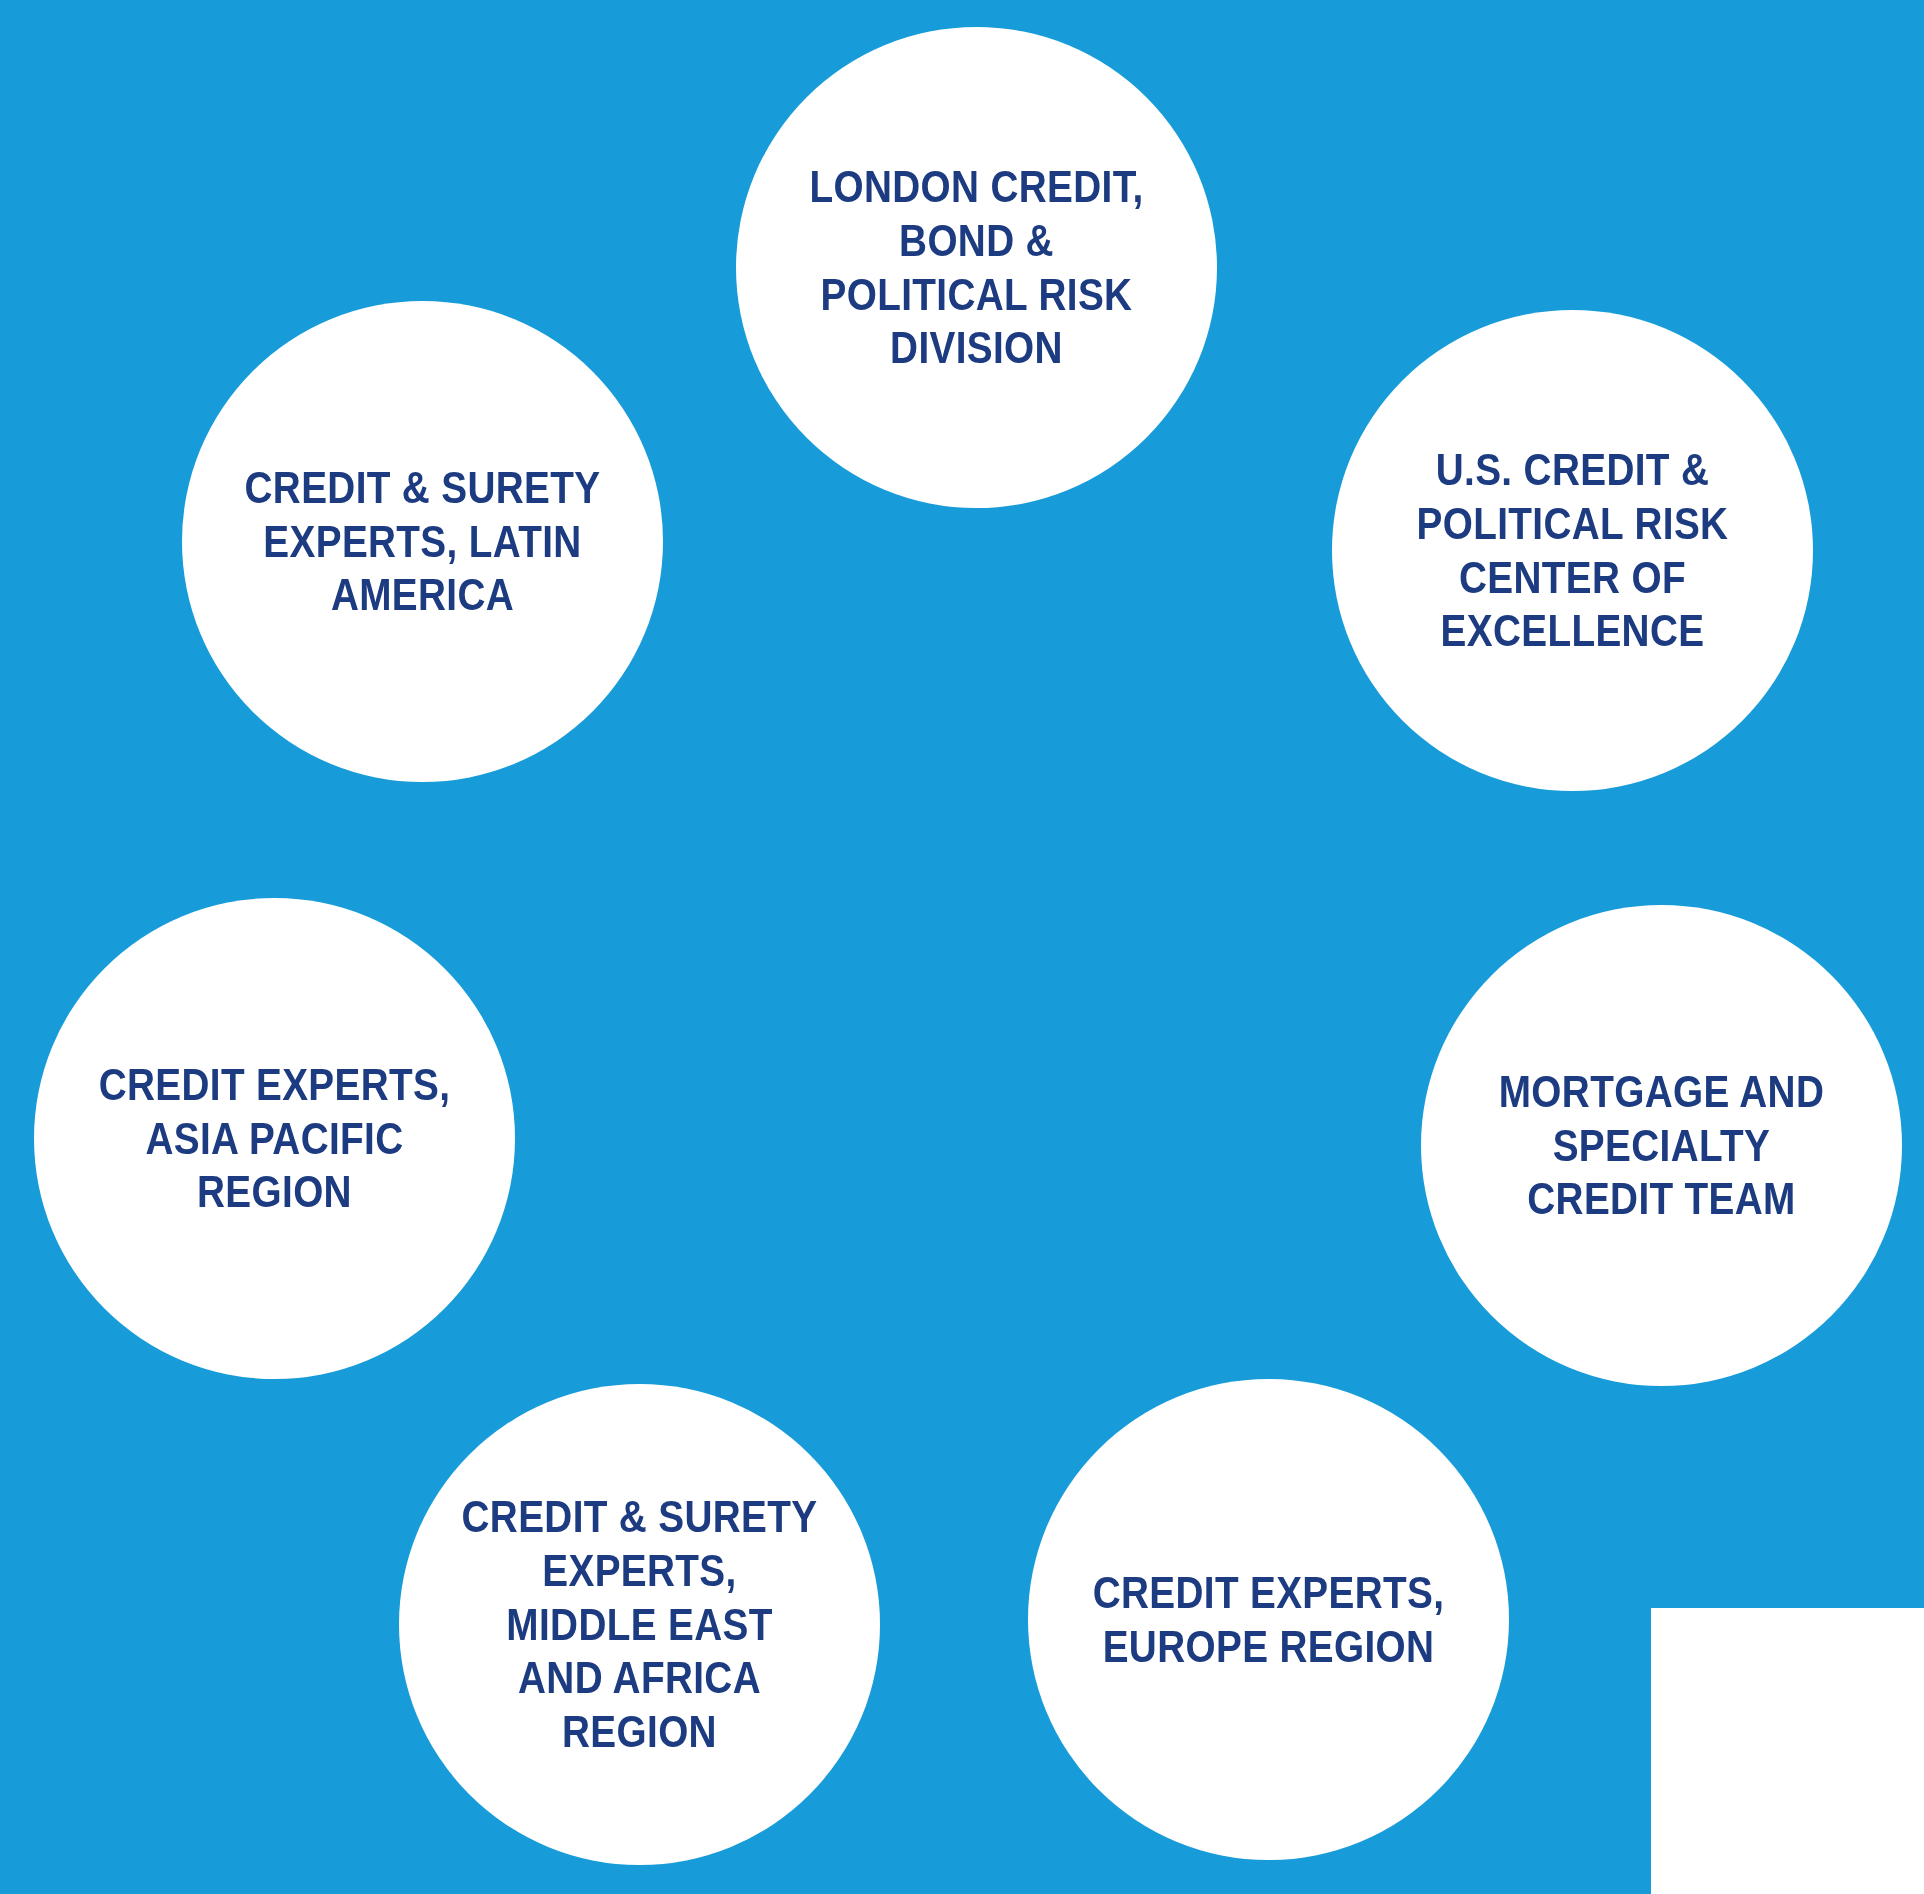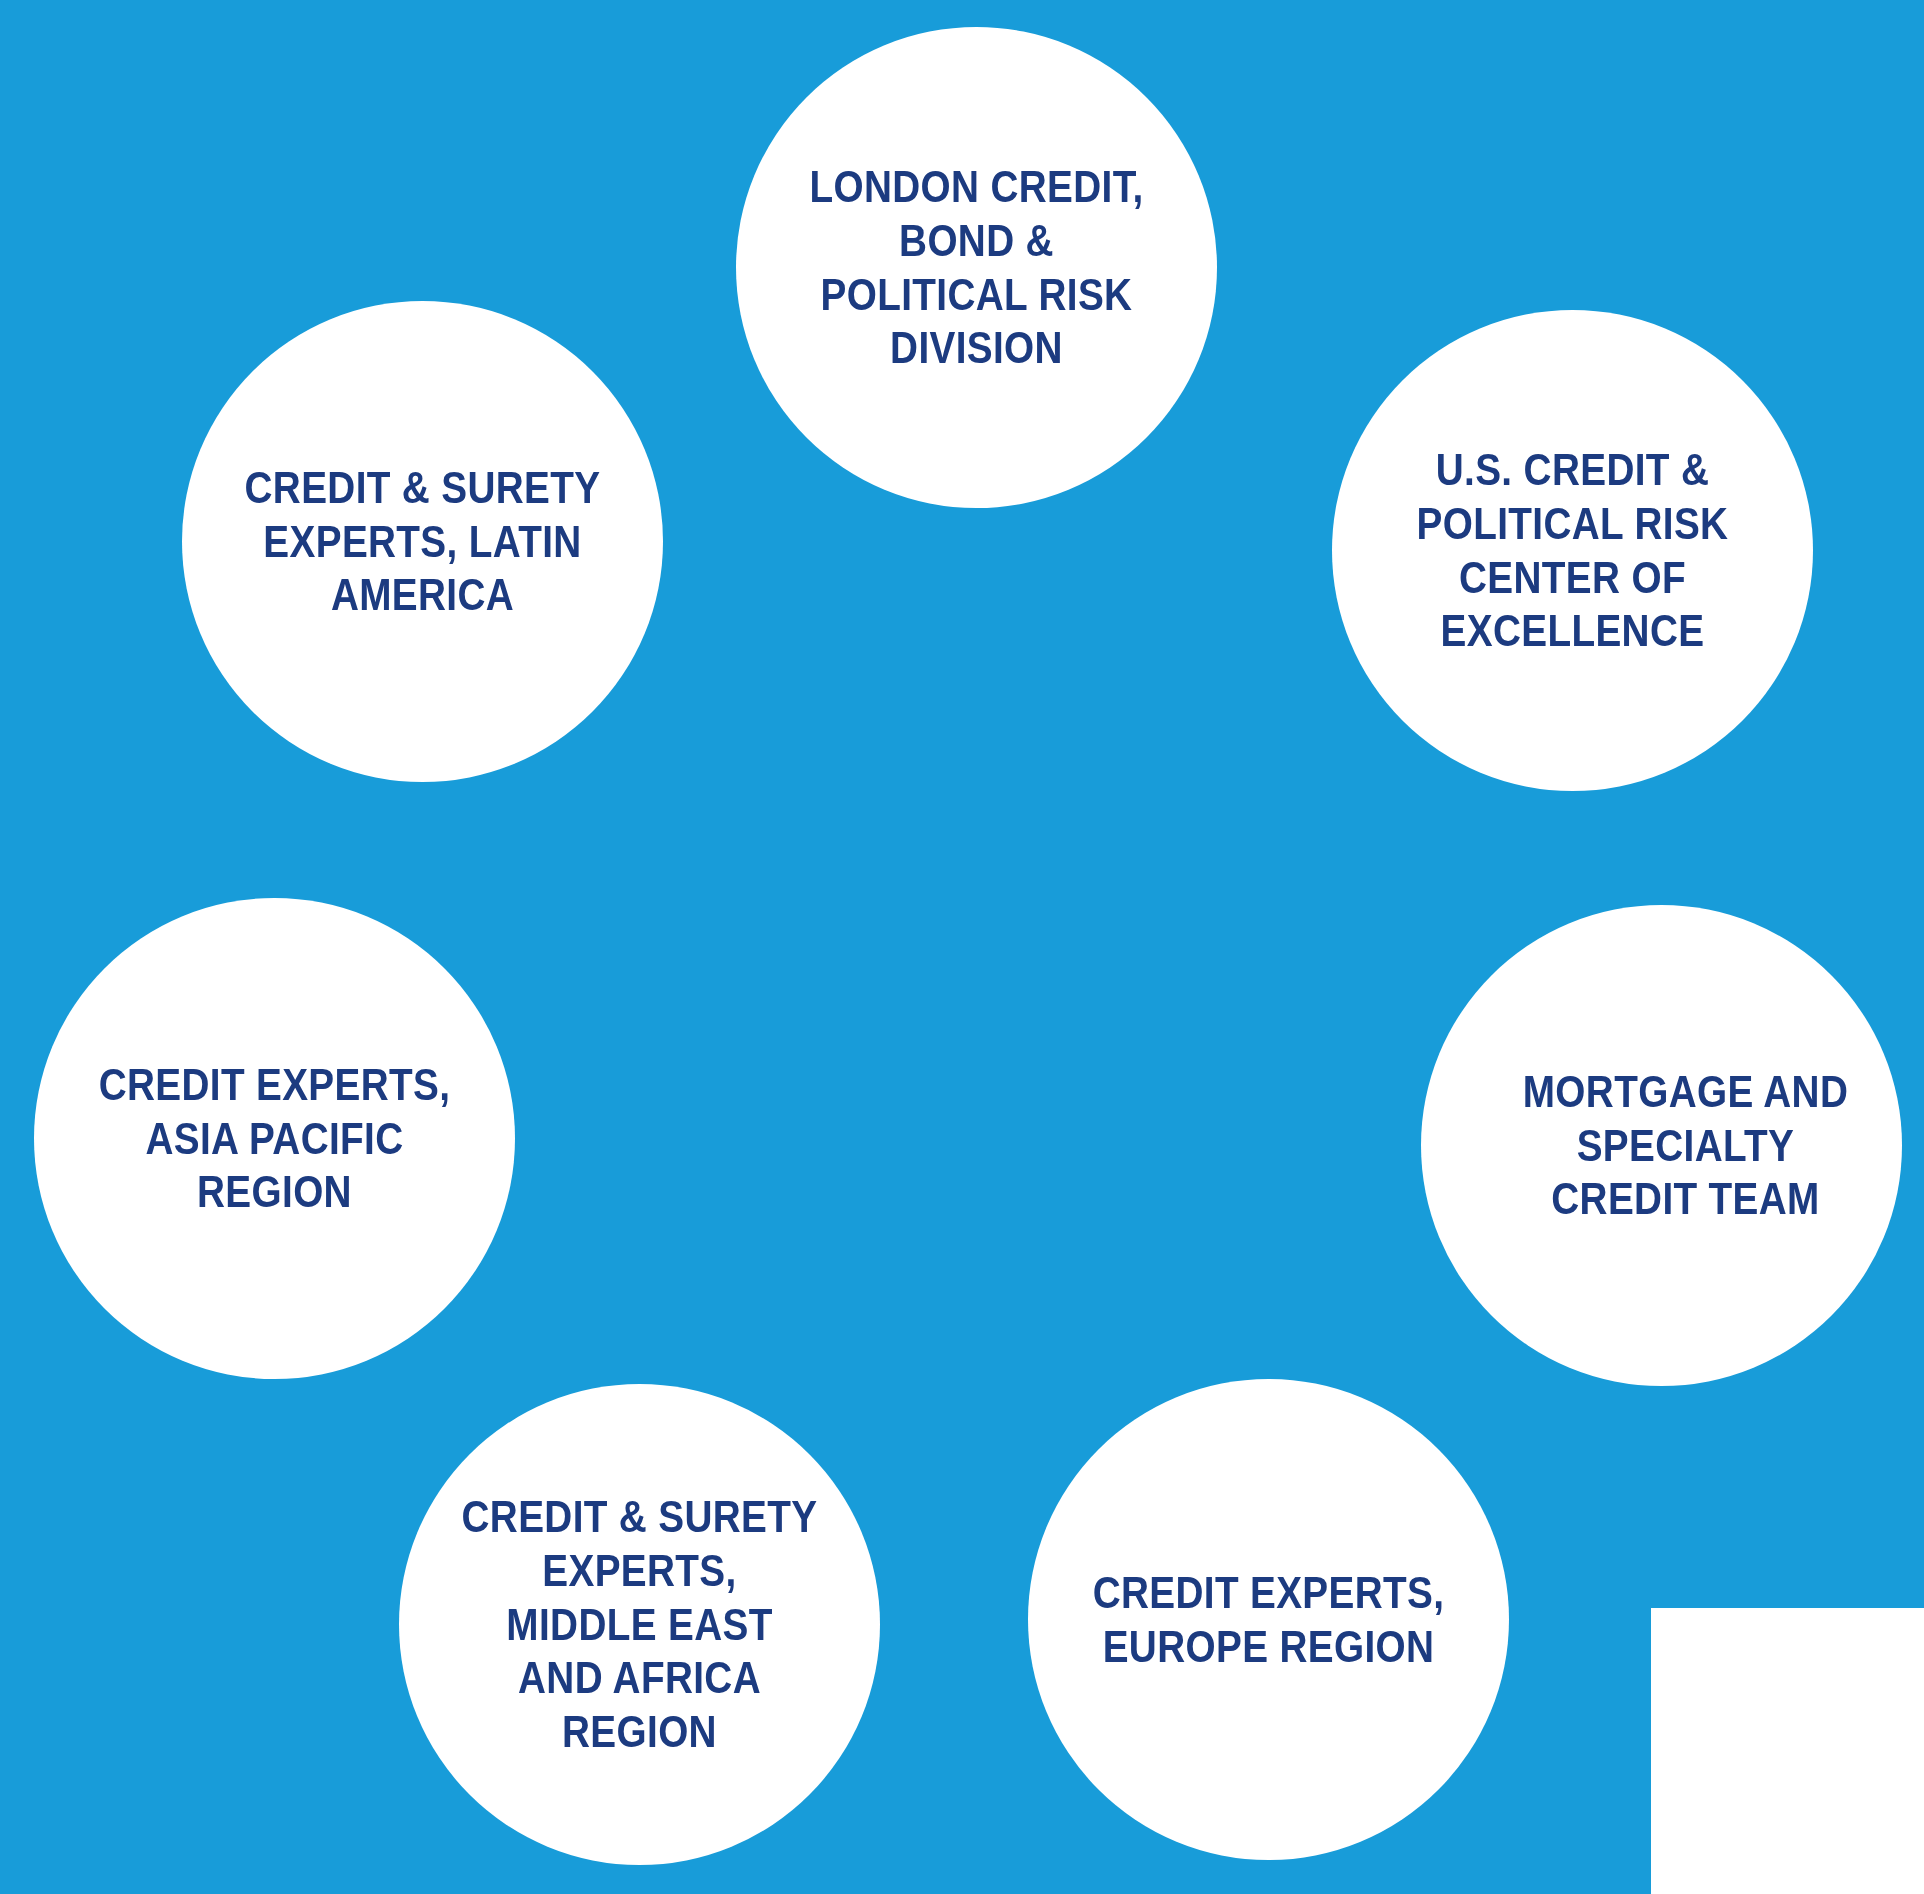--- a/index.html
+++ b/index.html
@@ -43,21 +43,21 @@
     letter-spacing: 0.4px;
     transform: scaleX(0.88);
     transform-origin: center;
     width: 433px;
   }
   
   .c1 { left: 736px;  top: 27px;   }
   .c2 { left: 182px;  top: 301px;  }
   .c3 { left: 1332px; top: 310px;  }
   .c4 { left: 34px;   top: 898px; }
-  .c5 { left: 1421px; top: 905px; justify-content: flex-end; }
+  .c5 { left: 1421px; top: 905px; }
   .c6 { left: 399px;  top: 1384px; }
   .c7 { left: 1028px; top: 1379px; }
   .corner-cutout {
     position: absolute;
     left: 1651px;
     top: 1608px;
     width: 274px;
     height: 286px;
     background: #FFFFFF;
   }

